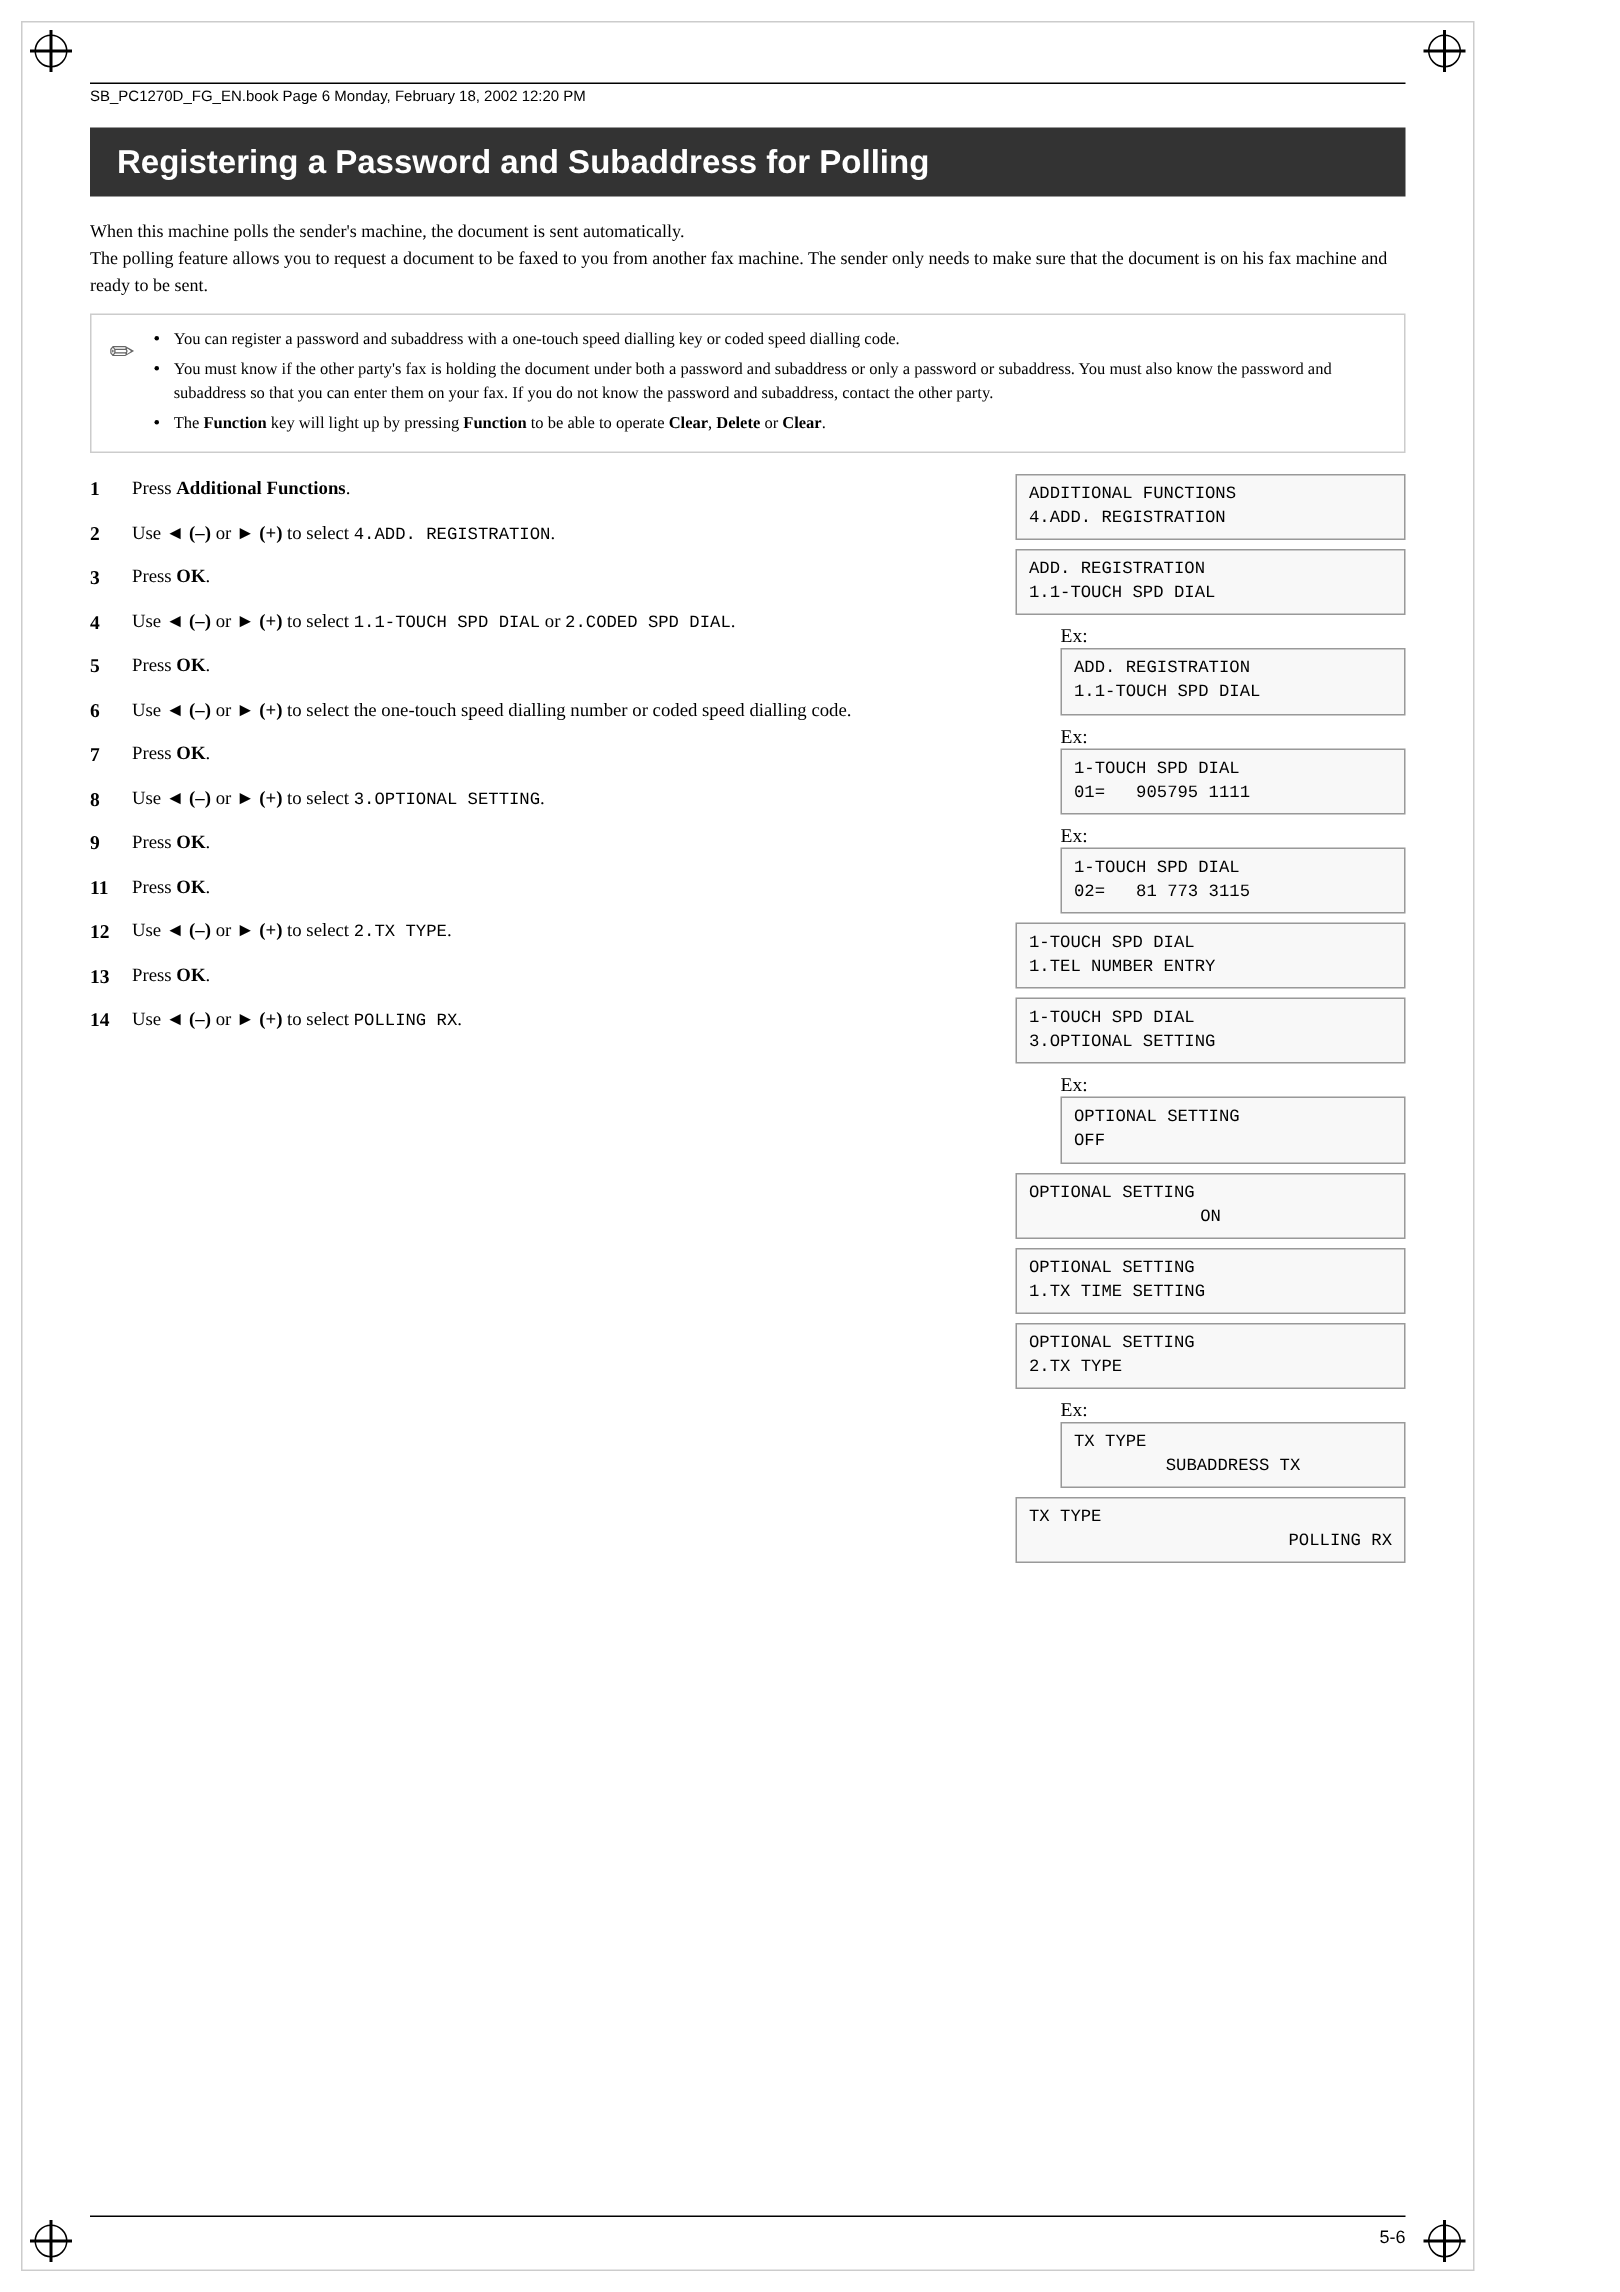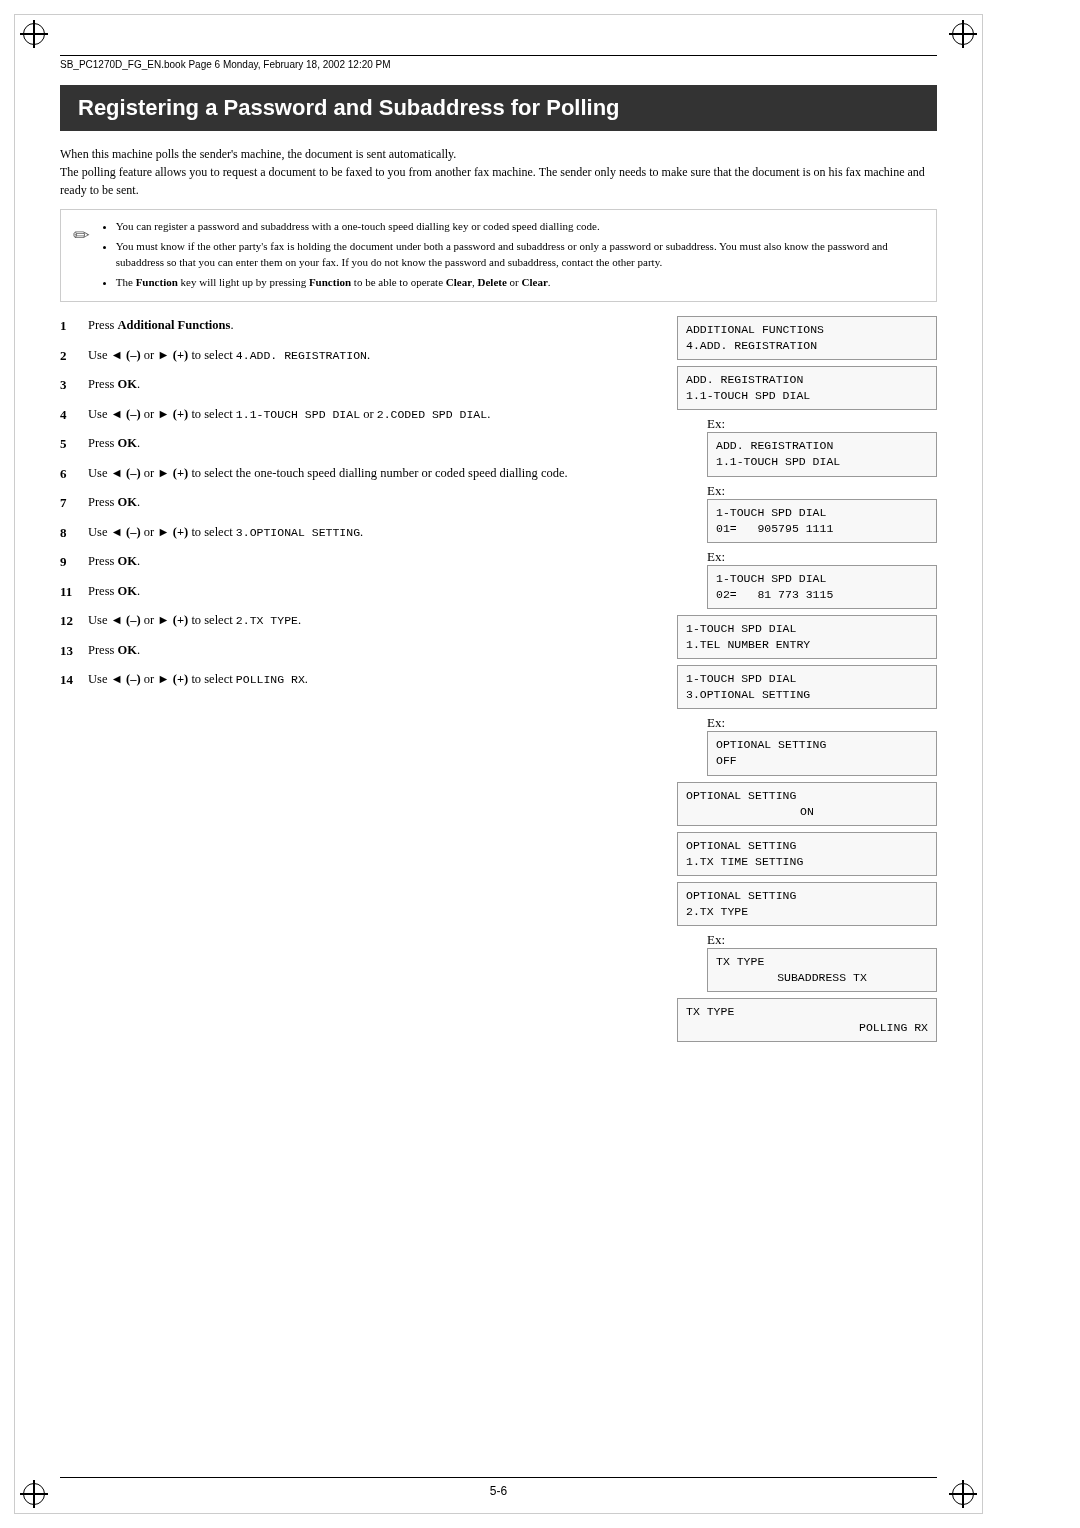--- a/index.html
+++ b/index.html
@@ -147,21 +147,21 @@
       margin-bottom: 6px;
     }
 
     
     .footer {
       position: absolute;
       bottom: 30px;
       left: 60px;
       right: 60px;
       display: flex;
-      justify-content: center;
+      justify-content: flex-end;
       align-items: center;
       border-top: 1px solid #000;
       padding-top: 6px;
     }
     .page-num {
       font-size: 12px;
       font-family: Arial, sans-serif;
     }
 
     

